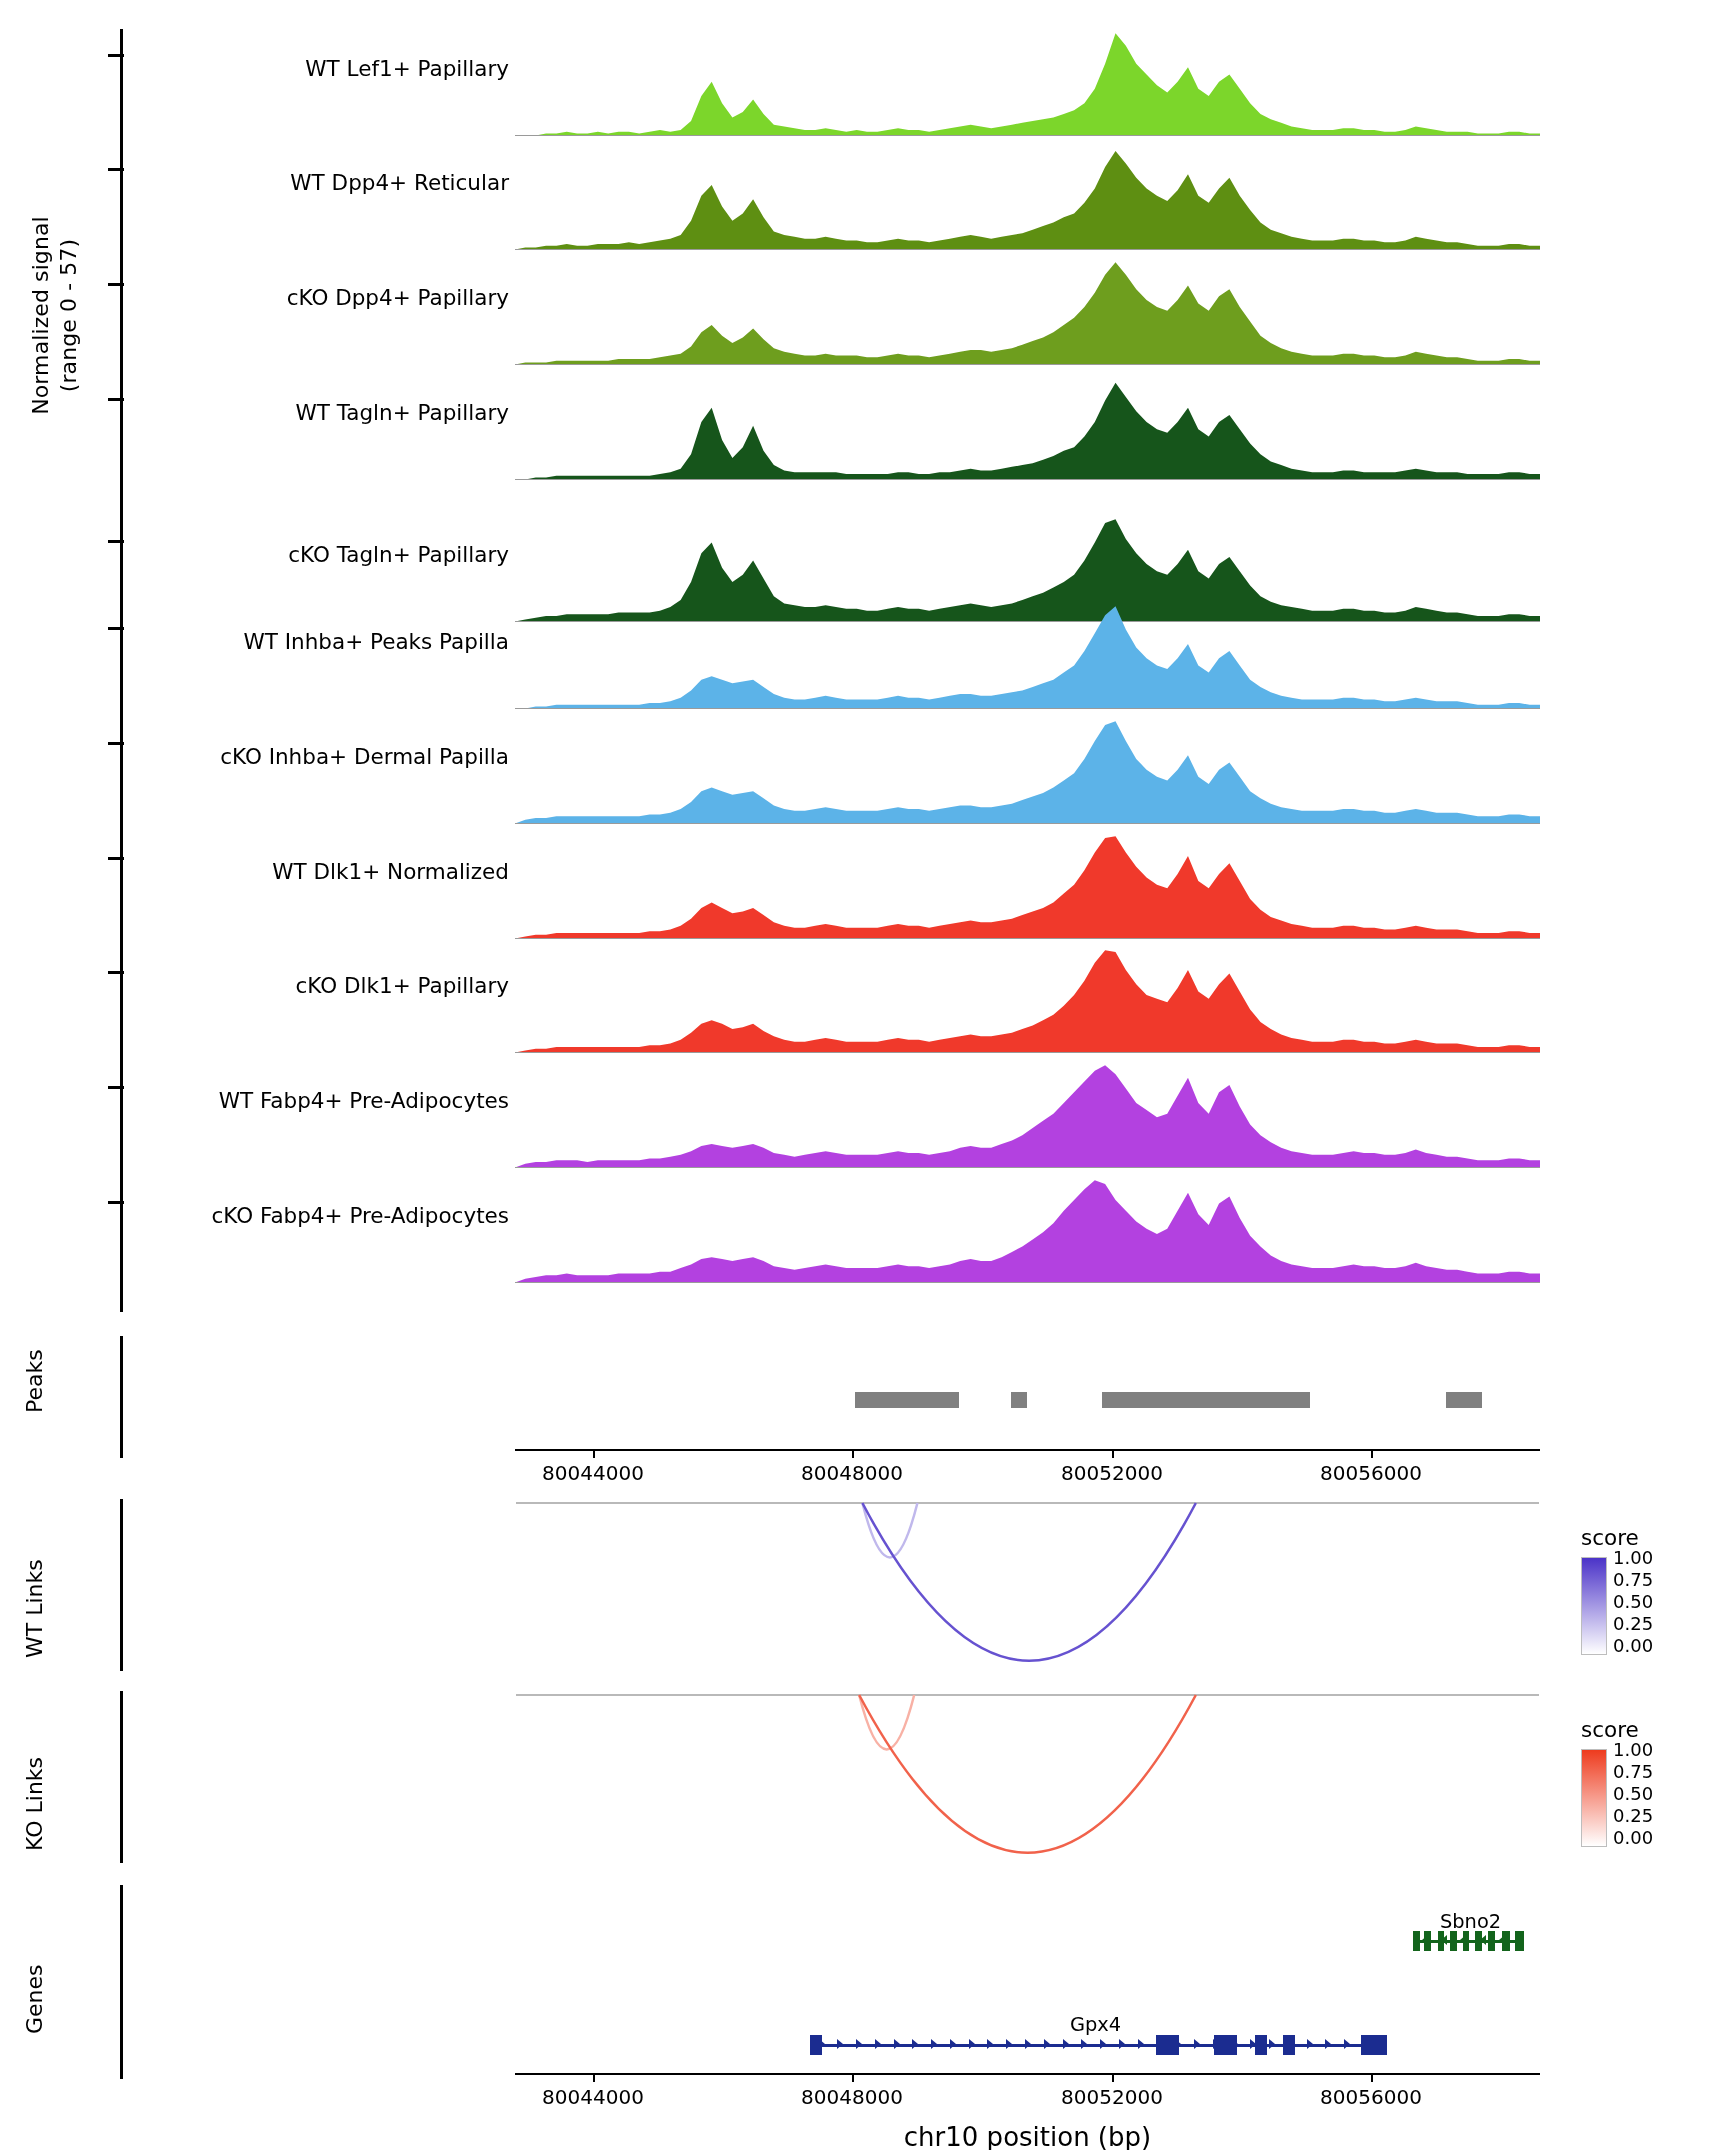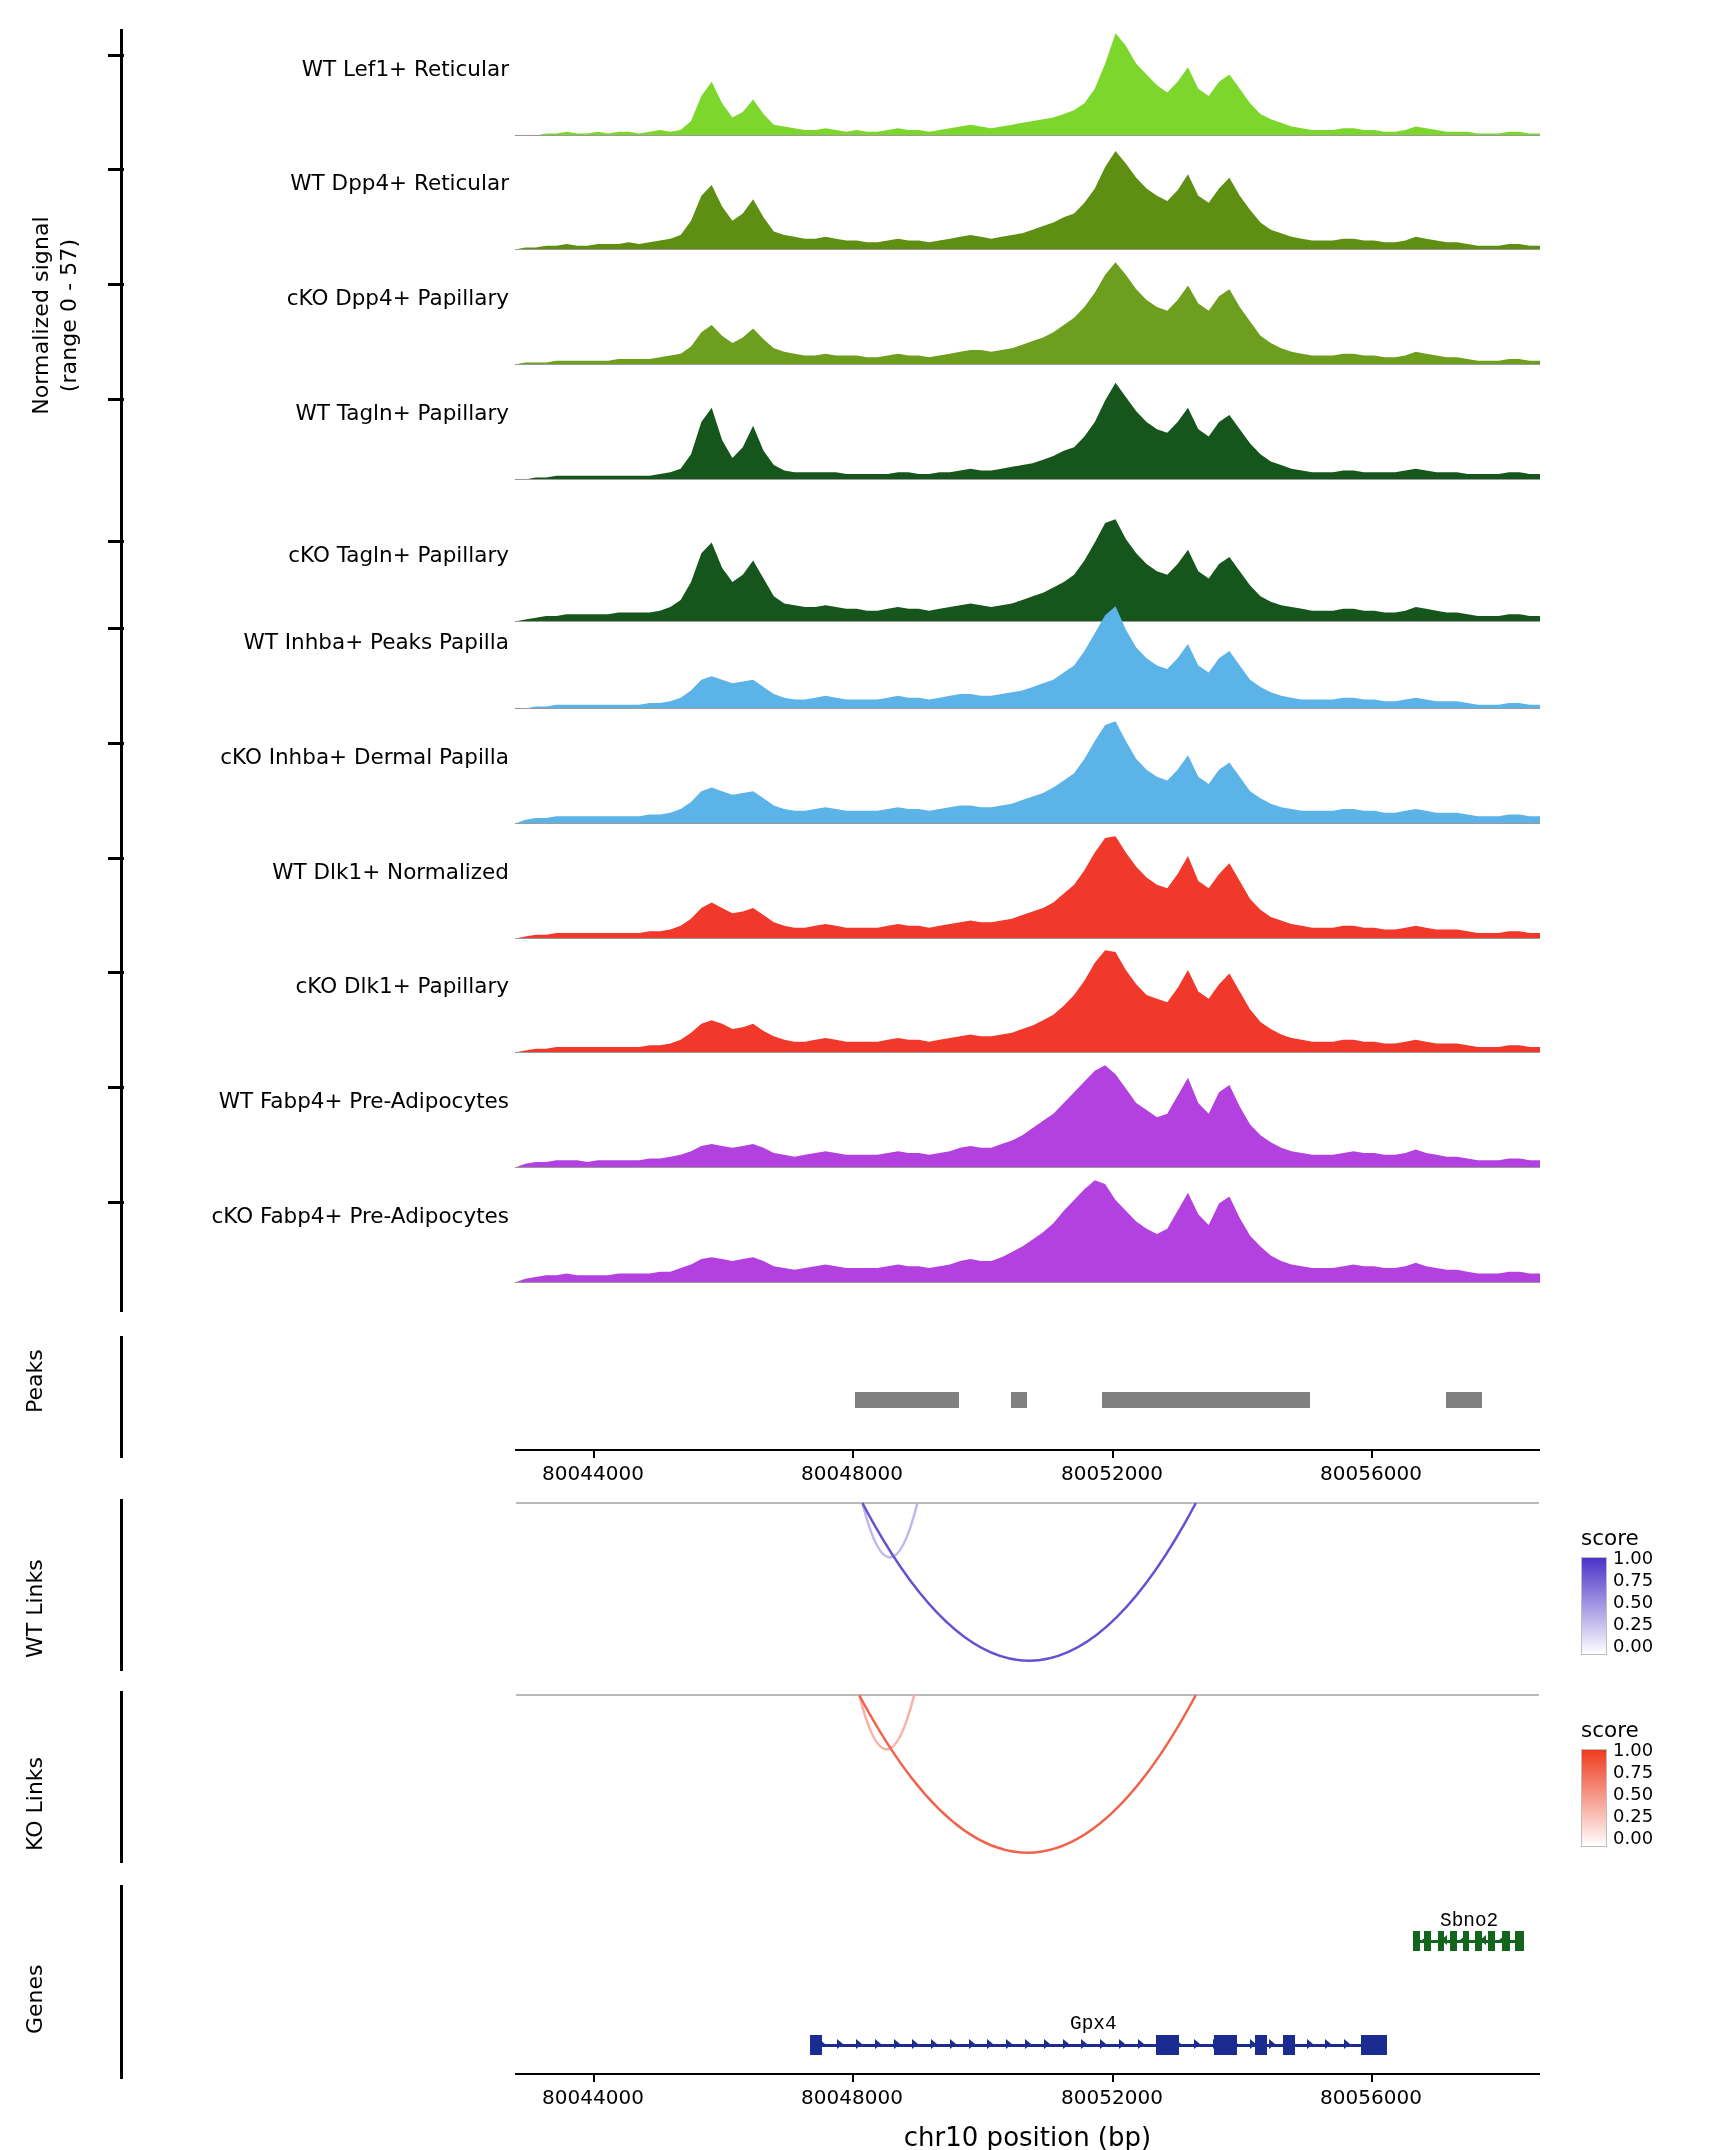--- a/index.html
+++ b/index.html
@@ -191,21 +191,20 @@
     left: 21.5px;
     top: 156px;
     transform: rotate(-90deg);
     transform-origin: left top;
     font-size: 22px;
   }
   .gene-name {
     position: absolute;
     font-size: 19.4px;
     white-space: nowrap;
-    font-family: Liberation Mono, monospace;
   }
   .x-title {
     position: absolute;
     left: 515px;
     width: 1025px;
     text-align: center;
     font-size: 26px;
     top: 244px;
   }
 </style>
@@ -215,21 +214,21 @@
 <div class="page">
 
   <div id="coverage-block">
     <div class="y-axis-label">
       <span>Normalized signal</span><br>
       <span>(range 0 - 57)</span>
     </div>
     <div class="axis-spine" style="left:120px; top:29px; width:2.9px; height:1283px;"></div>
     <div id="tracks-host">
         <div class="track-row" style="top: 29px;">
-          <div class="track-label">WT Lef1+ Reticular</div>
+          <div class="track-label">WT Lef1+ Papillary</div>
           <div class="axis-spine" style="left: 108px; top: 25px; width: 16px; height: 2.9px;"></div>
           <svg class="track-canvas" width="1025" height="115" viewBox="0 0 1430 160" preserveAspectRatio="none">
             <path d="M 0 148 L 0.0 148.0 L 14.4 148.0 L 28.9 148.0 L 43.3 145.5 L 57.8 145.5 L 72.2 143.0 L 86.7 145.5 L 101.1 145.5 L 115.6 143.0 L 130.0 145.5 L 144.4 143.0 L 158.9 143.0 L 173.3 145.5 L 187.8 143.0 L 202.2 140.5 L 216.7 143.0 L 231.1 140.5 L 245.6 128.1 L 260.0 93.2 L 274.4 73.3 L 288.9 103.2 L 303.3 123.1 L 317.8 115.6 L 332.2 98.2 L 346.7 118.1 L 361.1 133.1 L 375.6 135.5 L 390.0 138.0 L 404.4 140.5 L 418.9 140.5 L 433.3 138.0 L 447.8 140.5 L 462.2 143.0 L 476.7 140.5 L 491.1 143.0 L 505.6 143.0 L 520.0 140.5 L 534.4 138.0 L 548.9 140.5 L 563.3 140.5 L 577.8 143.0 L 592.2 140.5 L 606.7 138.0 L 621.1 135.5 L 635.6 133.1 L 650.0 135.5 L 664.4 138.0 L 678.9 135.5 L 693.3 133.1 L 707.8 130.6 L 722.2 128.1 L 736.7 125.6 L 751.1 123.1 L 765.6 118.1 L 780.0 113.1 L 794.4 103.2 L 808.9 83.2 L 823.3 48.4 L 837.8 6.0 L 852.2 23.4 L 866.7 48.4 L 881.1 63.3 L 895.6 78.2 L 910.0 88.2 L 924.4 73.3 L 938.9 53.3 L 953.3 83.2 L 967.8 93.2 L 982.2 73.3 L 996.7 63.3 L 1011.1 83.2 L 1025.6 103.2 L 1040.0 118.1 L 1054.4 125.6 L 1068.9 130.6 L 1083.3 135.5 L 1097.8 138.0 L 1112.2 140.5 L 1126.7 140.5 L 1141.1 140.5 L 1155.6 138.0 L 1170.0 138.0 L 1184.4 140.5 L 1198.9 140.5 L 1213.3 143.0 L 1227.8 143.0 L 1242.2 140.5 L 1256.7 135.5 L 1271.1 138.0 L 1285.6 140.5 L 1300.0 143.0 L 1314.4 143.0 L 1328.9 143.0 L 1343.3 145.5 L 1357.8 145.5 L 1372.2 145.5 L 1386.7 143.0 L 1401.1 143.0 L 1415.6 145.5 L 1430.0 145.5 L 1430 148 Z" fill="#7CD62B"></path>
           </svg>
           <div class="track-baseline"></div>
         </div>
         <div class="track-row" style="top: 143px;">
           <div class="track-label">WT Dpp4+ Reticular</div>
           <div class="axis-spine" style="left: 108px; top: 25px; width: 16px; height: 2.9px;"></div>
           <svg class="track-canvas" width="1025" height="115" viewBox="0 0 1430 160" preserveAspectRatio="none">

